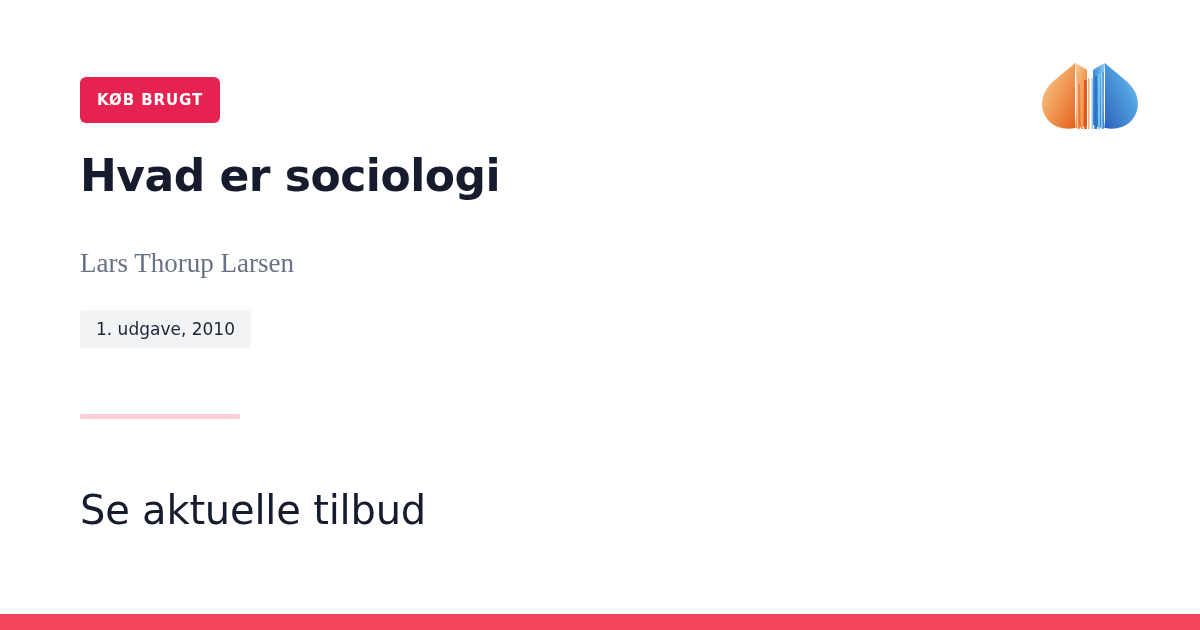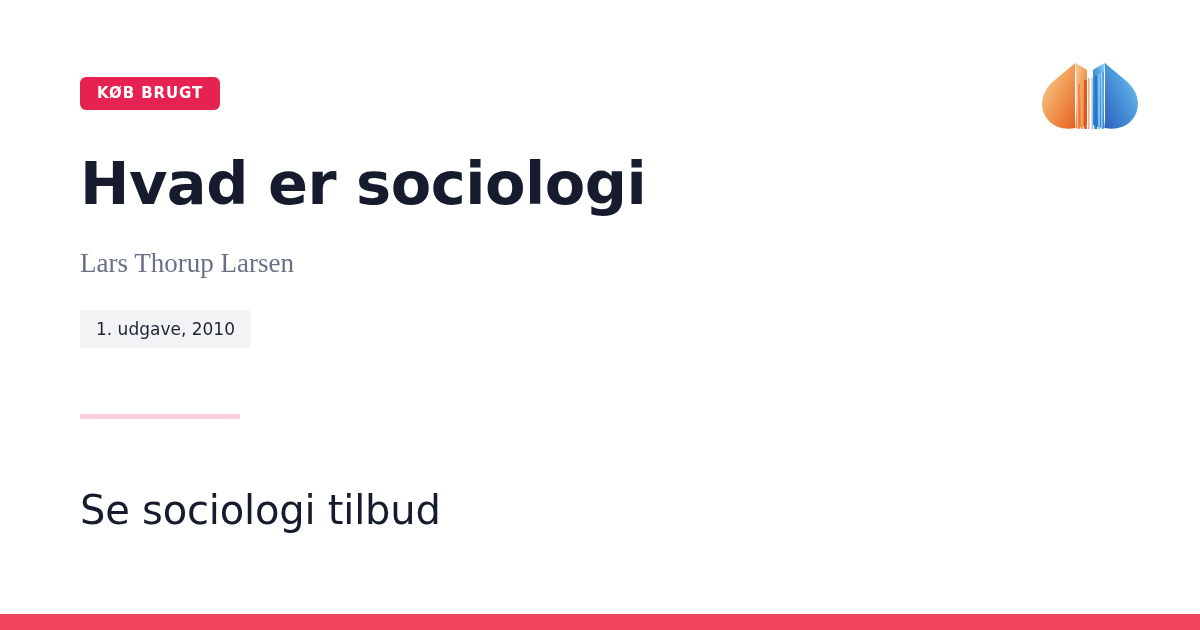--- a/index.html
+++ b/index.html
@@ -21,41 +21,41 @@
     width: 1200px;
     height: 630px;
     background: #ffffff;
   }
 
   
   .badge {
     position: absolute;
     left: 80px;
     top: 77px;
-    height: 33px;
+    height: 46px;
     display: inline-flex;
     align-items: center;
     padding: 0 17px;
     background: #e62350;
     color: #ffffff;
     border-radius: 6px;
     font-size: 15px;
     font-weight: 700;
     letter-spacing: 0.9px;
     line-height: 1;
     white-space: nowrap;
     font-family: "DejaVu Sans", "Liberation Sans", sans-serif;
   }
 
   
   .title {
     position: absolute;
     left: 80px;
     top: 152px;
-    font-size: 59px;
+    font-size: 44px;
     font-weight: 800;
     color: #161b2e;
     letter-spacing: -0.5px;
     line-height: 1.08;
     white-space: nowrap;
     font-family: "DejaVu Sans", "Liberation Sans", sans-serif;
   }
 
   
   .author {
@@ -207,17 +207,17 @@
   </div>
 
   <h1 class="title">Hvad er sociologi</h1>
 
   <div class="author">Lars Thorup Larsen</div>
 
   <div class="edition-chip">1. udgave, 2010</div>
 
   <div class="divider"></div>
 
-  <h2 class="offers-heading">Se sociologi tilbud</h2>
+  <h2 class="offers-heading">Se aktuelle tilbud</h2>
 
   <div class="bottom-bar"></div>
 
 </div>
 
 </body></html>

